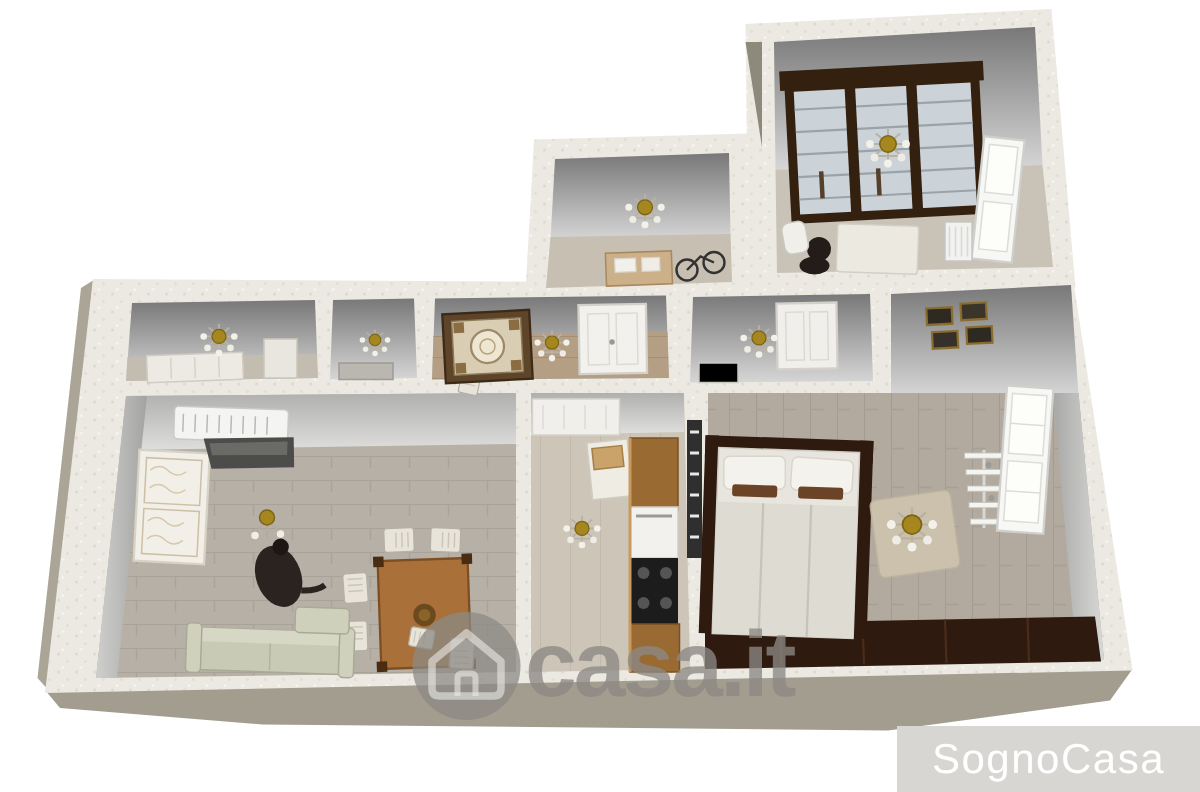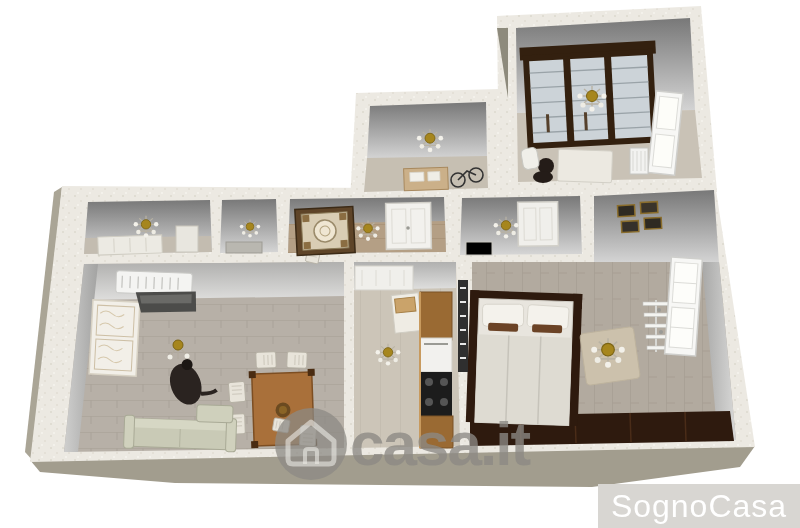--- a/index.html
+++ b/index.html
@@ -18,21 +18,21 @@
   .wm-text {
     font-size:62px; font-weight:bold; letter-spacing:-2px; line-height:74px;
     color:rgba(140,137,132,0.78); margin-left:2px;
   }
   
   .wm-band {
     position:absolute; left:598px; top:484px; width:202px; height:44px;
     background:#d8d6d2; display:flex; align-items:center; justify-content:center;
   }
   .wm-band span {
-    color:#ffffff; font-size:32px; font-weight:300; letter-spacing:1px;
+    color:#ffffff; font-size:28px; font-weight:300; letter-spacing:1px;
   }
 </style>
 </head>
 <body>
 
 <div class="stage">
 <svg width="800" height="528" viewBox="0 0 800 528">
   <defs>
     <linearGradient id="wallg" x1="0" y1="0" x2="0" y2="1">
       <stop offset="0" stop-color="#787878"></stop>

